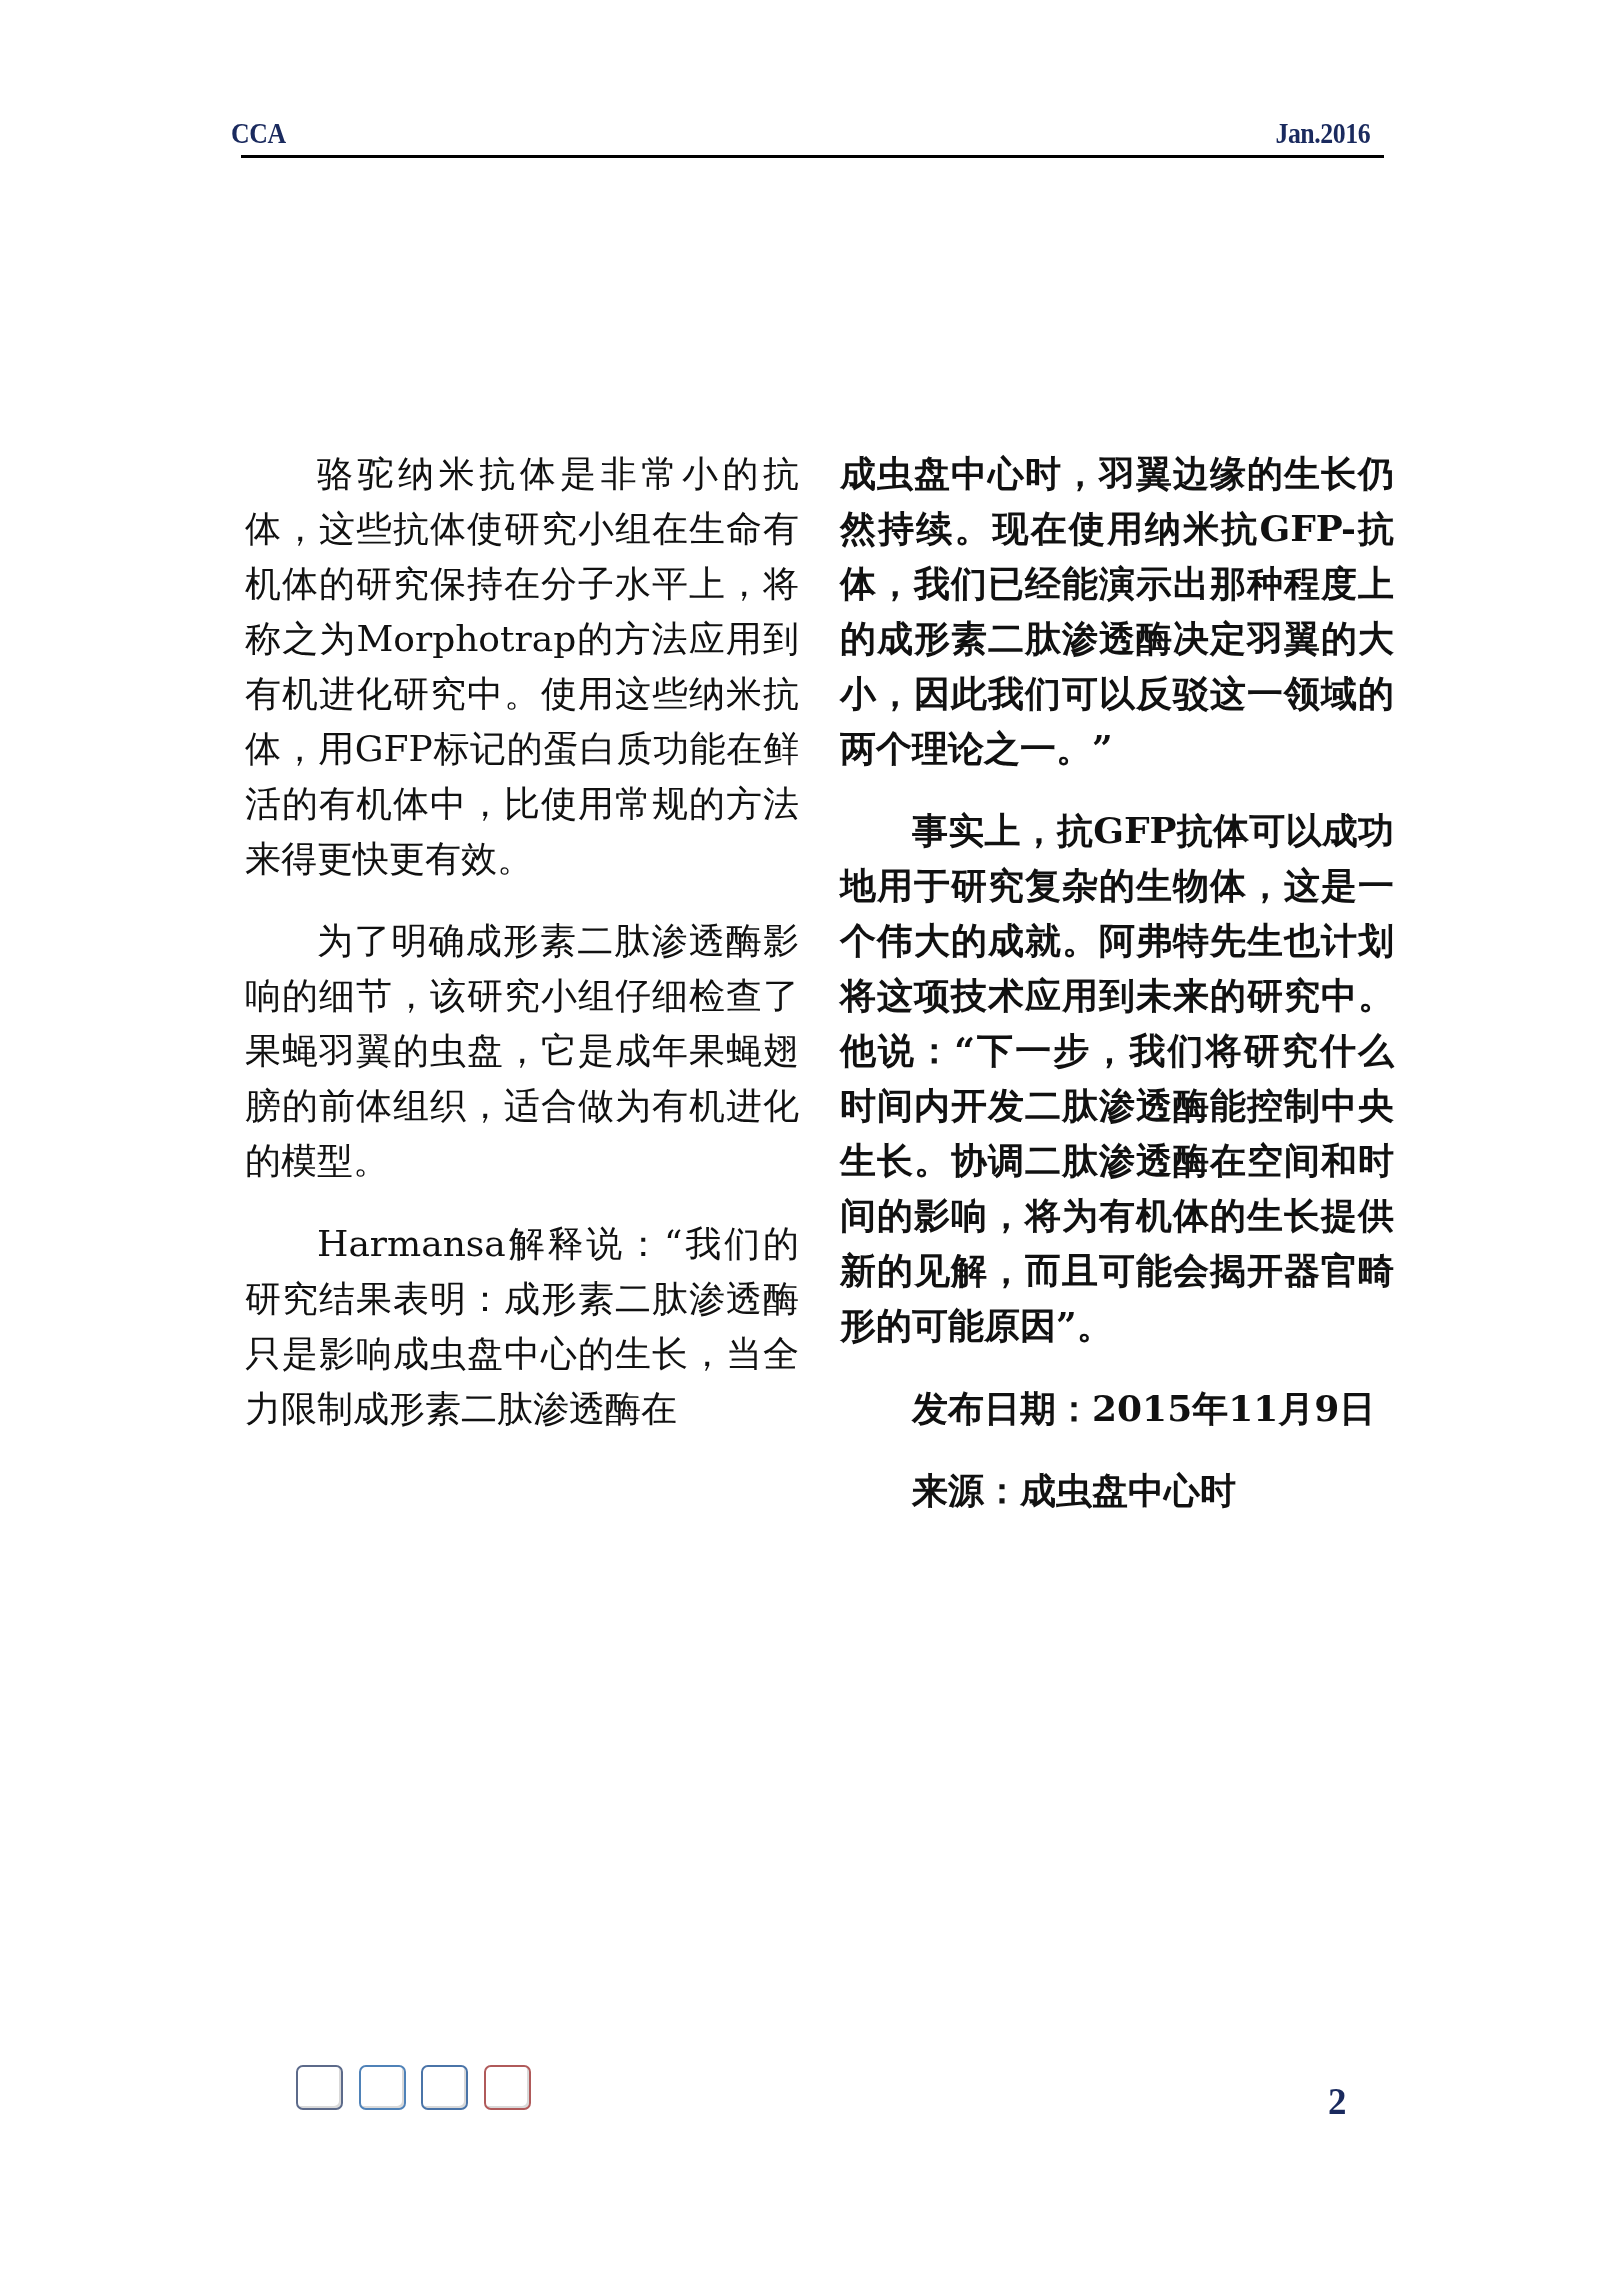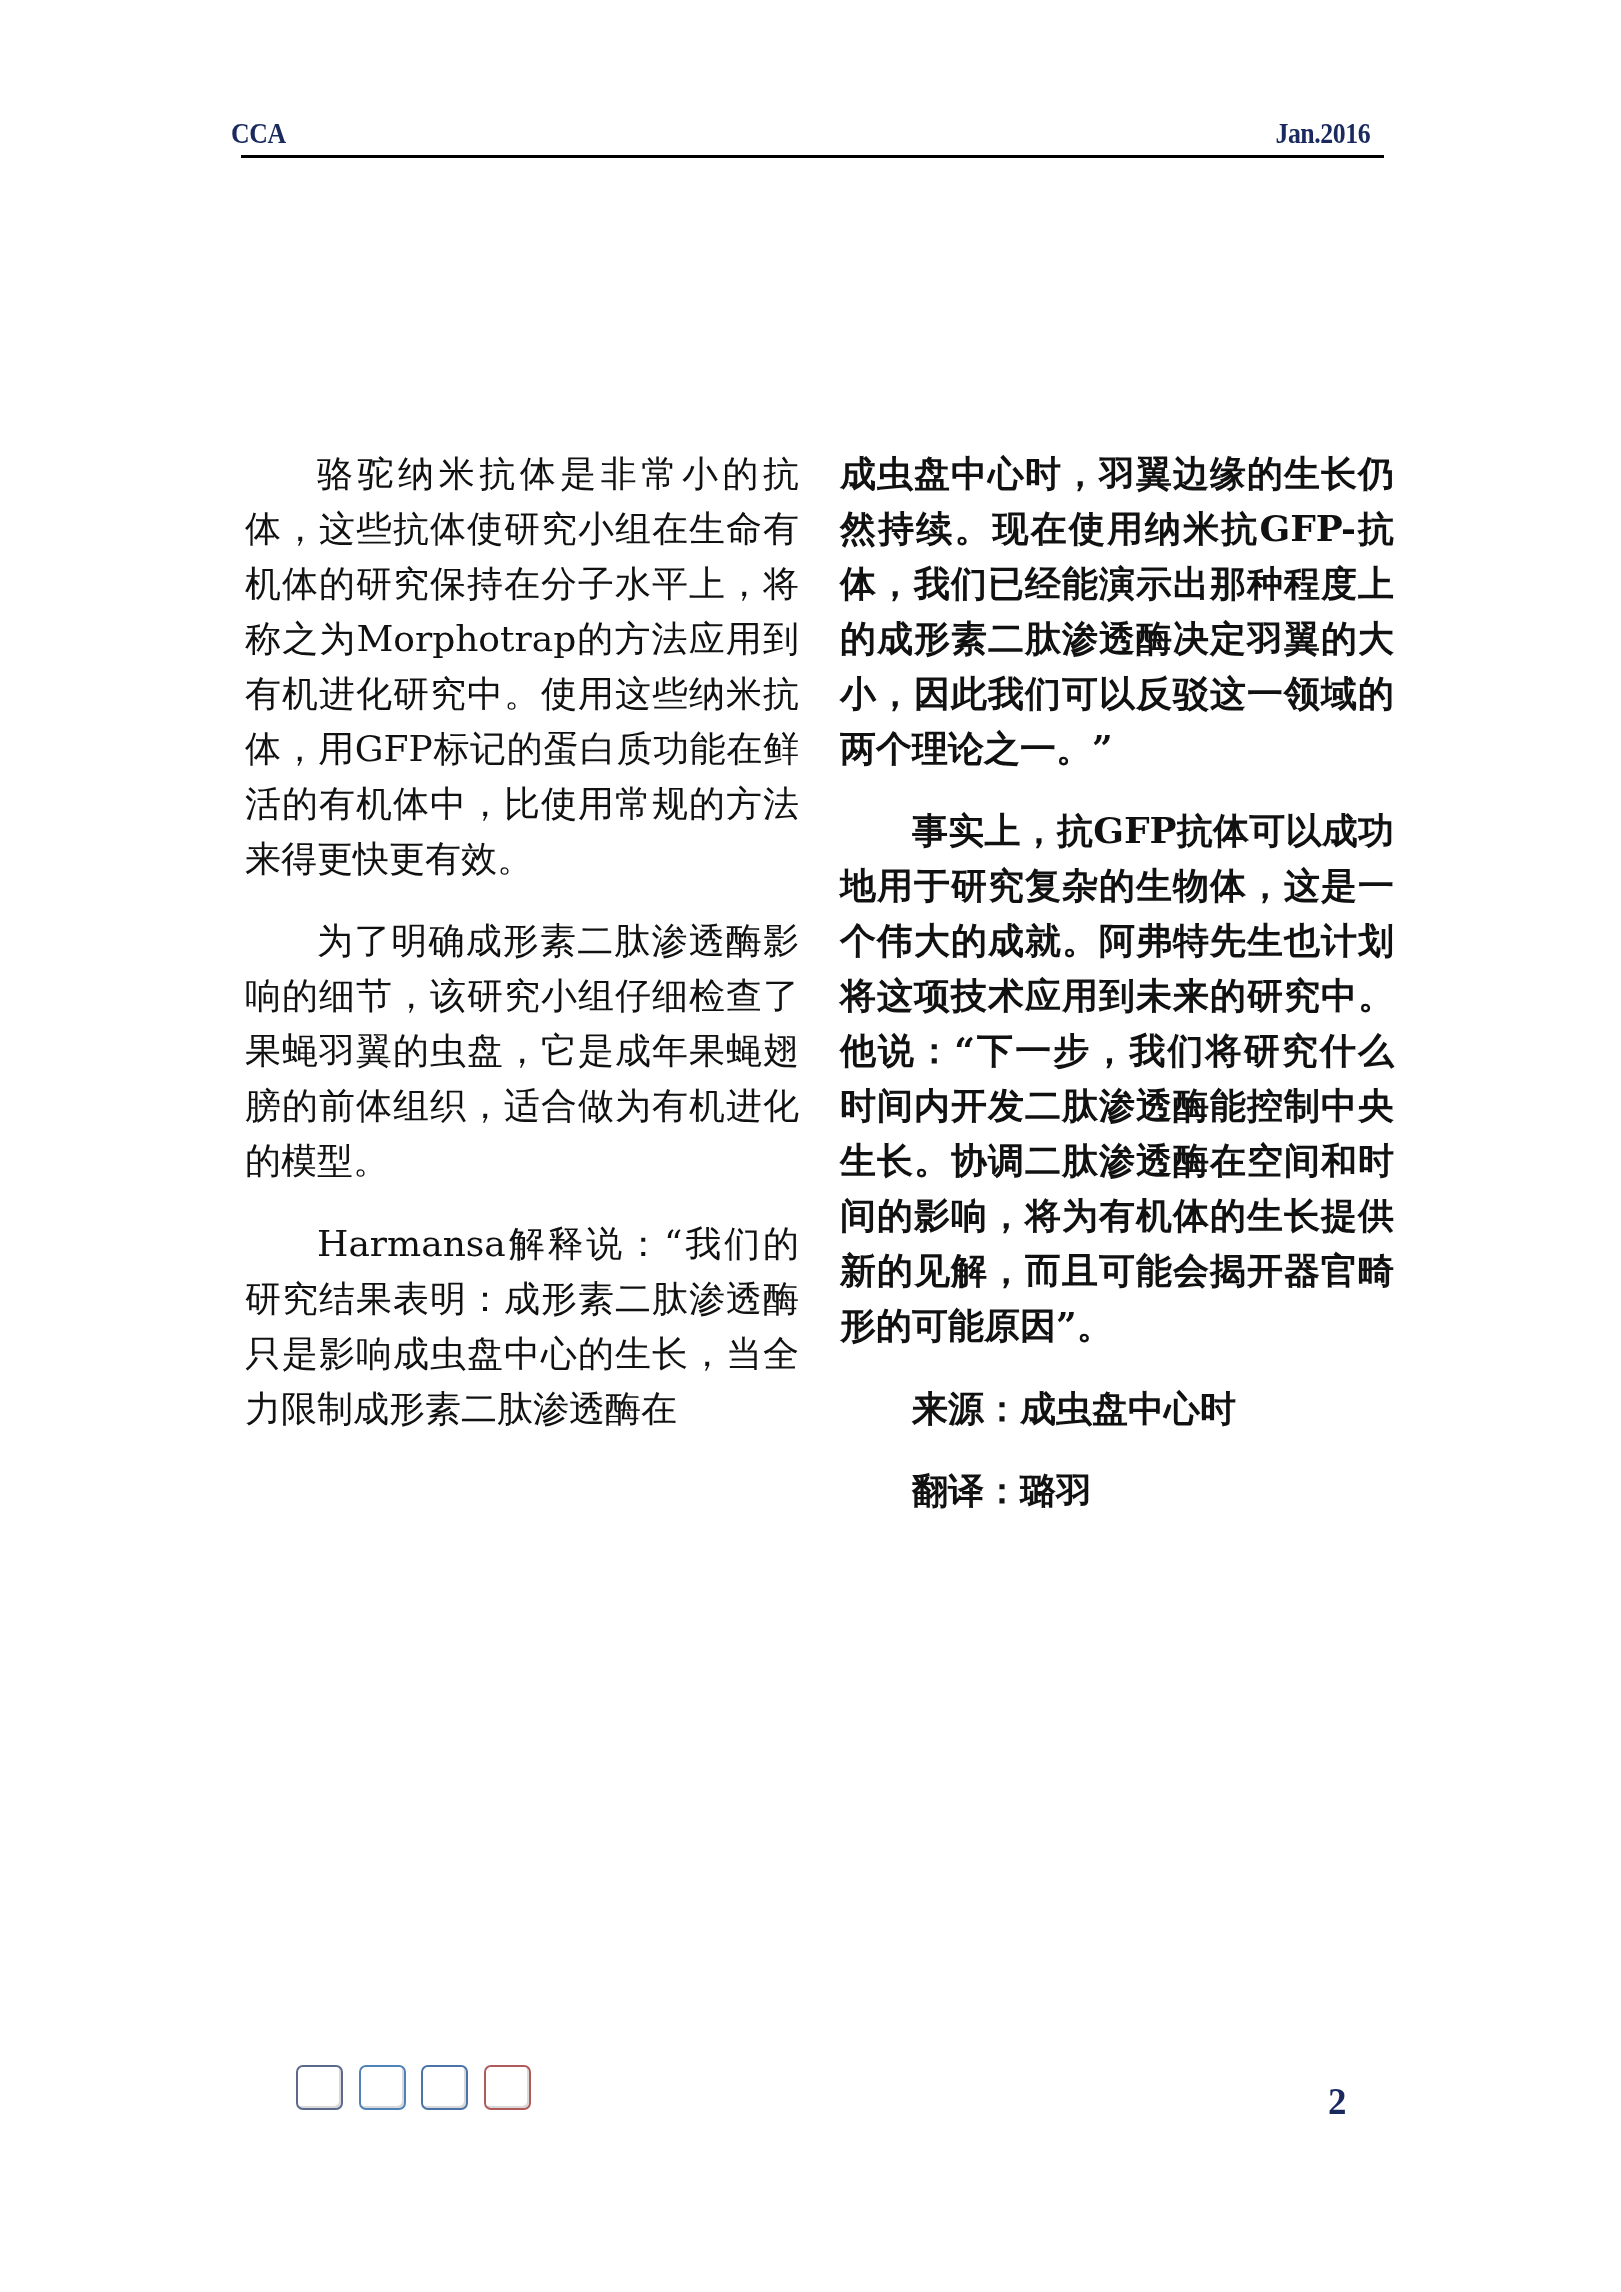--- a/index.html
+++ b/index.html
@@ -45,22 +45,22 @@
 <div class="col left">
   <p class="indent">骆驼纳米抗体是非常小的抗体，这些抗体使研究小组在生命有机体的研究保持在分子水平上，将称之为Morphotrap的方法应用到有机进化研究中。使用这些纳米抗体，用GFP标记的蛋白质功能在鲜活的有机体中，比使用常规的方法来得更快更有效。</p>
   <p class="indent">为了明确成形素二肽渗透酶影响的细节，该研究小组仔细检查了果蝇羽翼的虫盘，它是成年果蝇翅膀的前体组织，适合做为有机进化的模型。</p>
   <p class="indent">Harmansa解释说：“我们的研究结果表明：成形素二肽渗透酶只是影响成虫盘中心的生长，当全力限制成形素二肽渗透酶在</p>
 </div>
 
 <div class="col right">
   <p>成虫盘中心时，羽翼边缘的生长仍然持续。现在使用纳米抗GFP-抗体，我们已经能演示出那种程度上的成形素二肽渗透酶决定羽翼的大小，因此我们可以反驳这一领域的两个理论之一。”</p>
   <p class="indent">事实上，抗GFP抗体可以成功地用于研究复杂的生物体，这是一个伟大的成就。阿弗特先生也计划将这项技术应用到未来的研究中。他说：“下一步，我们将研究什么时间内开发二肽渗透酶能控制中央生长。协调二肽渗透酶在空间和时间的影响，将为有机体的生长提供新的见解，而且可能会揭开器官畸形的可能原因”。</p>
   <div class="meta">
+    <p>发布日期：2015年11月9日</p>
     <p>来源：成虫盘中心时</p>
-    <p>翻译：璐羽</p>
   </div>
 </div>
 
 <div class="footer-squares">
   <div class="sq s1"></div>
   <div class="sq s2"></div>
   <div class="sq s3"></div>
   <div class="sq s4"></div>
 </div>
 

